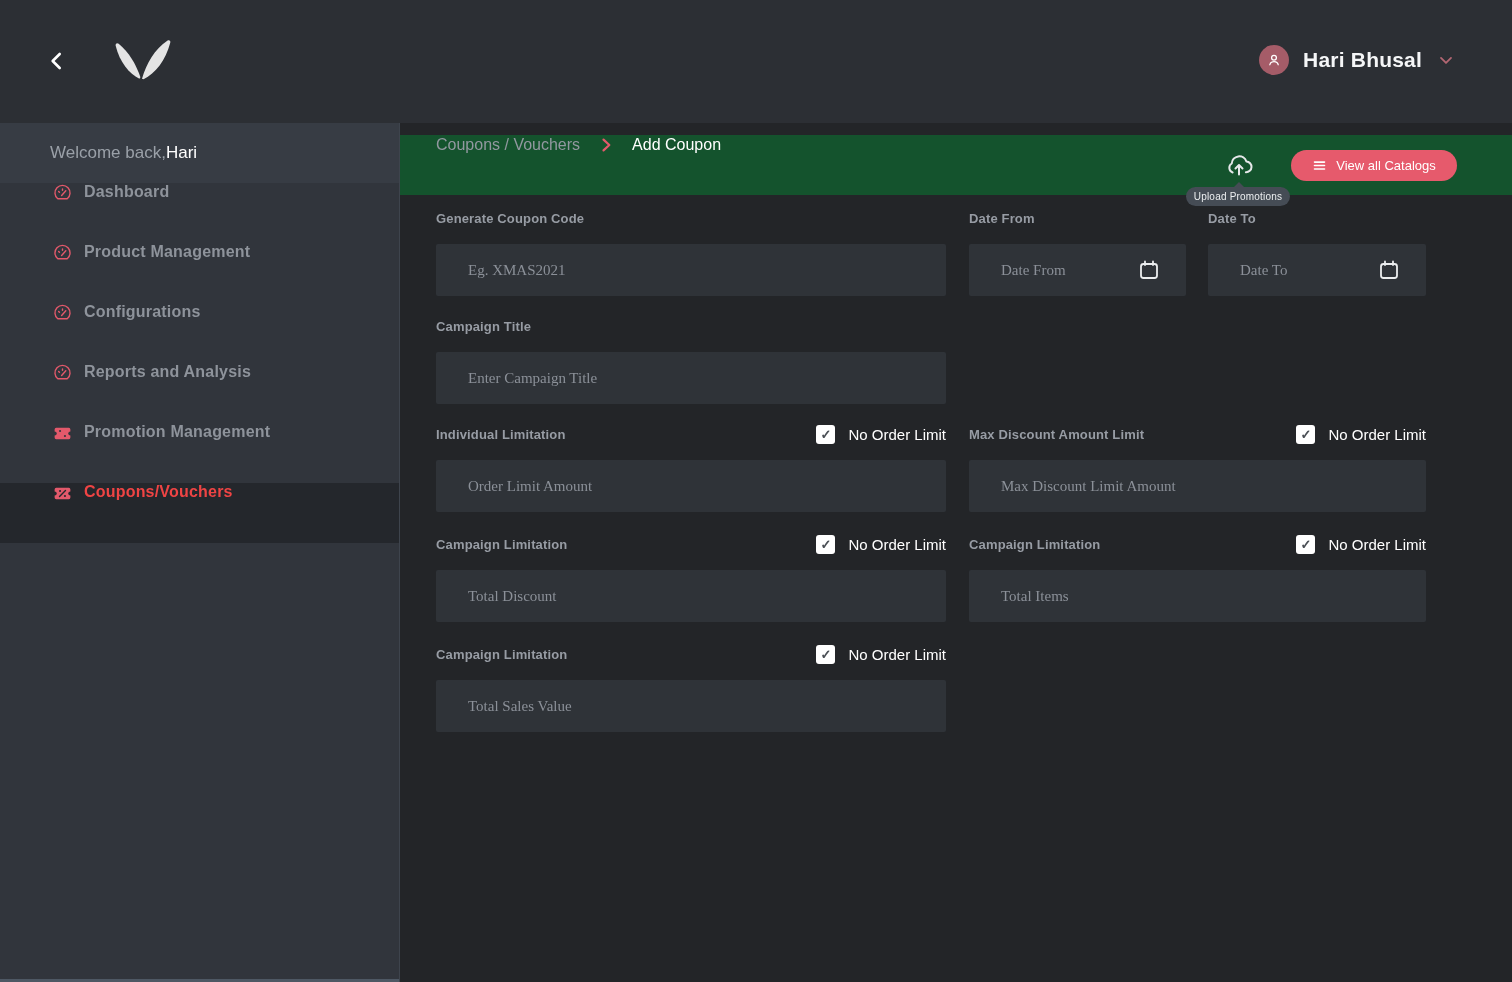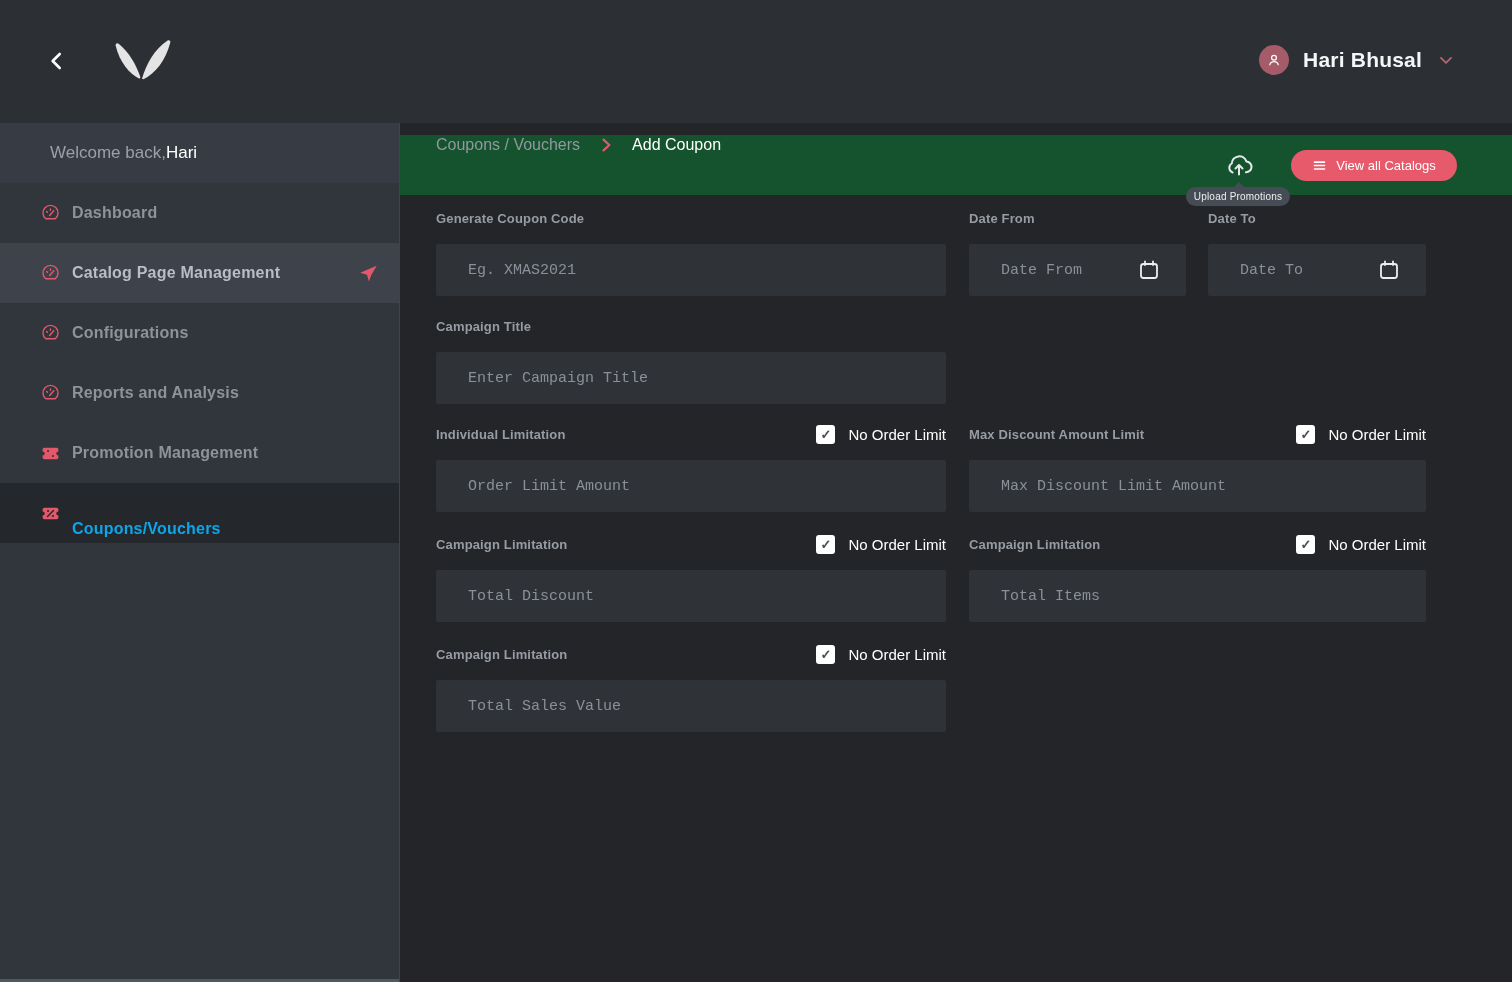--- a/index.html
+++ b/index.html
@@ -14,27 +14,27 @@
   .avatar { width:30px; height:30px; border-radius:50%; background:#a55c68; display:flex; align-items:center; justify-content:center; }
   .user-name { color:#f5f6f7; font-size:21px; font-weight:600; letter-spacing:.2px; }
 
   
   .sidebar { position:absolute; left:0; top:123px; width:400px; height:859px; background:#31353c;
              border-right:1px solid #3e444d; }
   .sidebar::after { content:""; position:absolute; left:0; bottom:0; width:100%; height:3px; background:#4e5864; }
   .welcome { height:60px; background:#373c44; display:flex; align-items:center; padding-left:50px;
              font-size:17px; color:#9aa0a8; }
   .welcome .name { color:#ffffff; font-weight:500; }
-  .menu-item { height:60px; display:flex; align-items:center; padding-left:40px; cursor:pointer; position:relative; }
+  .menu-item { height:60px; display:flex; padding-left:52px; cursor:pointer; position:relative; }
   .menu-item .mi-icon { width:21px; height:21px; margin-right:11px; flex:0 0 auto; display:flex; }
   .menu-item .mi-label { font-size:16px; font-weight:600; color:#8e939b; letter-spacing:.2px; }
   .menu-item.active-light { background:#3d424b; }
   .menu-item.active-light .mi-label { color:#b9bec6; }
   .menu-item.active-dark { background:#24272c; }
-  .menu-item.active-dark .mi-label { color:#0ea5e9;margin-top:32px; }
+  .menu-item.active-dark .mi-label { color:#ef4444; }
   .cursor-badge { position:absolute; right:20px; top:19px; width:22px; height:22px; }
   .notch { fill:#31353c; stroke:none; }
   .menu-item.active-dark .notch { fill:#24272c; }
 
   
   .content { position:absolute; left:400px; top:123px; width:1112px; height:859px; background:#232528; }
   .content-header { position:absolute; left:0; top:12px; width:1112px; height:60px; background:#14532d;
                     display:flex; align-items:flex-start; }
   .breadcrumb { display:flex; align-items:center; margin-left:36px; gap:16px; }
   .bc-parent { color:#9298a0; font-size:16px; cursor:pointer; }
@@ -52,21 +52,21 @@
 
   
   .group { position:absolute; }
   .group-head { display:flex; justify-content:space-between; align-items:center; height:20px; margin-bottom:16px; }
   .f-label { color:#979ca4; font-size:13px; font-weight:600; letter-spacing:.15px; }
   .nol { display:flex; align-items:center; gap:13px; cursor:pointer; }
   .checkbox { width:19px; height:19px; background:#ffffff; border-radius:3px; display:flex; align-items:center;
               justify-content:center; color:#4a4f55; font-size:13px; font-weight:700; }
   .nol-label { color:#ffffff; font-size:15px; }
   .f-input { width:100%; height:52px; background:#2f3338; border:none; border-radius:2px; outline:none;
-             padding:0 32px; color:#d6d9dd; font-size:15px; font-family:Liberation Mono, monospace; }
+             padding:0 32px; color:#d6d9dd; font-size:15px; font-family:Liberation Serif, serif; }
   .f-input::placeholder { color:#8b9098; opacity:1; }
   .input-wrap { position:relative; }
   .cal-icon { position:absolute; right:25px; top:14px; width:24px; height:24px; pointer-events:none; }
 
   
   .g-coupon   { left:36px;  top:85px;  width:510px; }
   .g-datefrom { left:569px; top:85px;  width:217px; }
   .g-dateto   { left:808px; top:85px;  width:218px; }
   .g-title    { left:36px;  top:193px; width:510px; }
   .g-indiv    { left:36px;  top:301px; width:510px; }
@@ -114,36 +114,31 @@
     <span class="mi-icon">
       <svg viewBox="0 0 24 24" fill="none" stroke="#e3596b" stroke-width="1.6" stroke-linecap="round" stroke-linejoin="round">
           <path d="M6.6 18 A8.6 8.6 0 1 1 17.4 18 Z"></path>
           <path d="M11 14.2 L15.8 8.8"></path>
           <path d="M7.6 9.8 l.9.9 M12 6.9 v1.3"></path>
         </svg>
     </span>
     <span class="mi-label">Dashboard</span>
   </div>
 
-
-  <div class="menu-item active-light">
+  <div class="menu-item">
     <span class="mi-icon">
       <svg viewBox="0 0 24 24" fill="none" stroke="#e3596b" stroke-width="1.6" stroke-linecap="round" stroke-linejoin="round">
           <path d="M6.6 18 A8.6 8.6 0 1 1 17.4 18 Z"></path>
           <path d="M11 14.2 L15.8 8.8"></path>
           <path d="M7.6 9.8 l.9.9 M12 6.9 v1.3"></path>
         </svg>
     </span>
-    <span class="mi-label">Catalog Page Management</span>
-    <span class="cursor-badge">
-      <svg viewBox="0 0 24 24" fill="#e3596b">
-          <path d="M21.5 4 L3.5 11.8 l7.4 2 L13 21.2 l2.6 -7 Z"></path>
-        </svg>
-    </span>
-  </div>
+    <span class="mi-label">Product Management</span>
+  </div>
+
 
   <div class="menu-item">
     <span class="mi-icon">
       <svg viewBox="0 0 24 24" fill="none" stroke="#e3596b" stroke-width="1.6" stroke-linecap="round" stroke-linejoin="round">
           <path d="M6.6 18 A8.6 8.6 0 1 1 17.4 18 Z"></path>
           <path d="M11 14.2 L15.8 8.8"></path>
           <path d="M7.6 9.8 l.9.9 M12 6.9 v1.3"></path>
         </svg>
     </span>
     <span class="mi-label">Configurations</span>

